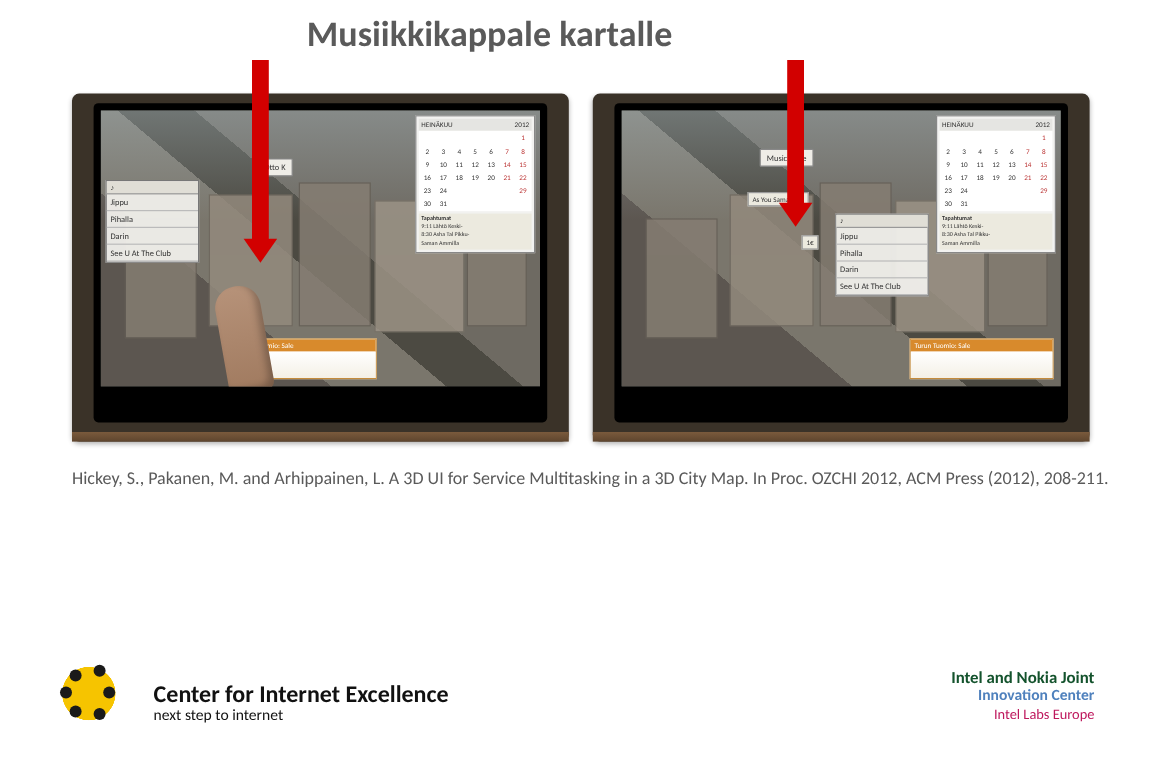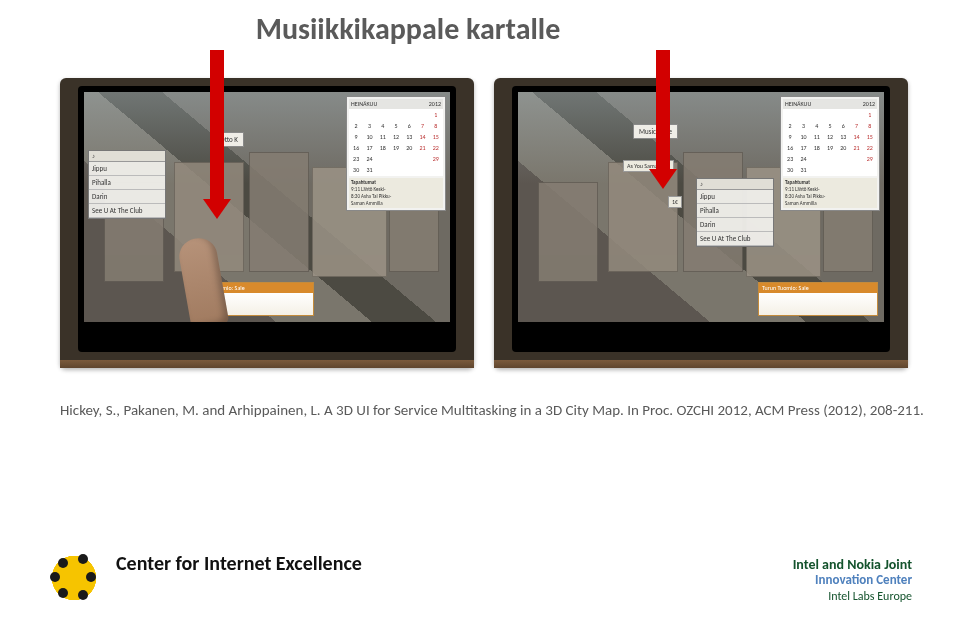--- a/index.html
+++ b/index.html
@@ -141,29 +141,29 @@
   .arrow::after{
     content:""; position:absolute; left:50%; bottom:-14px;
     transform:translateX(-50%);
     border-left:14px solid transparent;
     border-right:14px solid transparent;
     border-top:20px solid #d20000;
   }
 
   .citation {
     position: absolute;
-    top: 401px; left: 60px;
+    top: 390px; left: 60px;
     font-size: 15px;
     color: #5a5a5a;
   }
 
   .footer-left {
     position:absolute;
     left: 48px; bottom: 30px;
-    display:flex; align-items:flex-start; gap:16px;
+    display:flex; align-items:flex-end; gap:28px;
   }
   .cie-logo {
     width:52px; height:52px; border-radius:50%;
     background: radial-gradient(circle at 50% 50%, #f6c400 0 60%, transparent 61%);
     position:relative;
   }
   .cie-logo .dot{
     position:absolute; width:10px;height:10px;border-radius:50%;
     background:#1a1a1a;
   }
@@ -172,21 +172,21 @@
   .cie-text .t2 { font-size:13px; color:#111; }
 
   .footer-right {
     position:absolute;
     right: 48px; bottom: 30px;
     text-align:right;
     line-height:1.15;
   }
   .footer-right .l1 { font-size:14px; font-weight:bold; color:#14532d; }
   .footer-right .l2 { font-size:13px; font-weight:bold; color:#4f81bd; }
-  .footer-right .l3 { font-size:12px; color:#14532d; margin-top:2px;}
+  .footer-right .l3 { font-size:12px; color:#be185d; margin-top:2px;}
 
   .song-label-float{
     position:absolute; background:#eceadf; border:1px solid #999;
     font-size:6px; padding:1px 3px; color:#333;
   }
   .orange-card{
     position:absolute; background:#fff; border:1px solid #c48b3c;
     width:120px; font-size:5px; color:#333;
   }
   .orange-card .oc-h{ background:#d88a2c; color:#fff; font-size:6px; padding:1px 3px;}
@@ -391,20 +391,21 @@
   <div class="cie-logo">
     <div class="dot" style="left:10px;top:6px;"></div>
     <div class="dot" style="left:30px;top:2px;"></div>
     <div class="dot" style="left:38px;top:20px;"></div>
     <div class="dot" style="left:30px;top:38px;"></div>
     <div class="dot" style="left:10px;top:36px;"></div>
     <div class="dot" style="left:2px;top:20px;"></div>
   </div>
   <div class="cie-text">
     <div class="t1">Center for Internet Excellence</div>
+    <div class="t2">next step to internet</div>
   </div>
 </div>
 
 <div class="footer-right">
   <div class="l1">Intel and Nokia Joint</div>
   <div class="l2">Innovation Center</div>
   <div class="l3">Intel Labs Europe</div>
 </div>
 
 </body></html>

